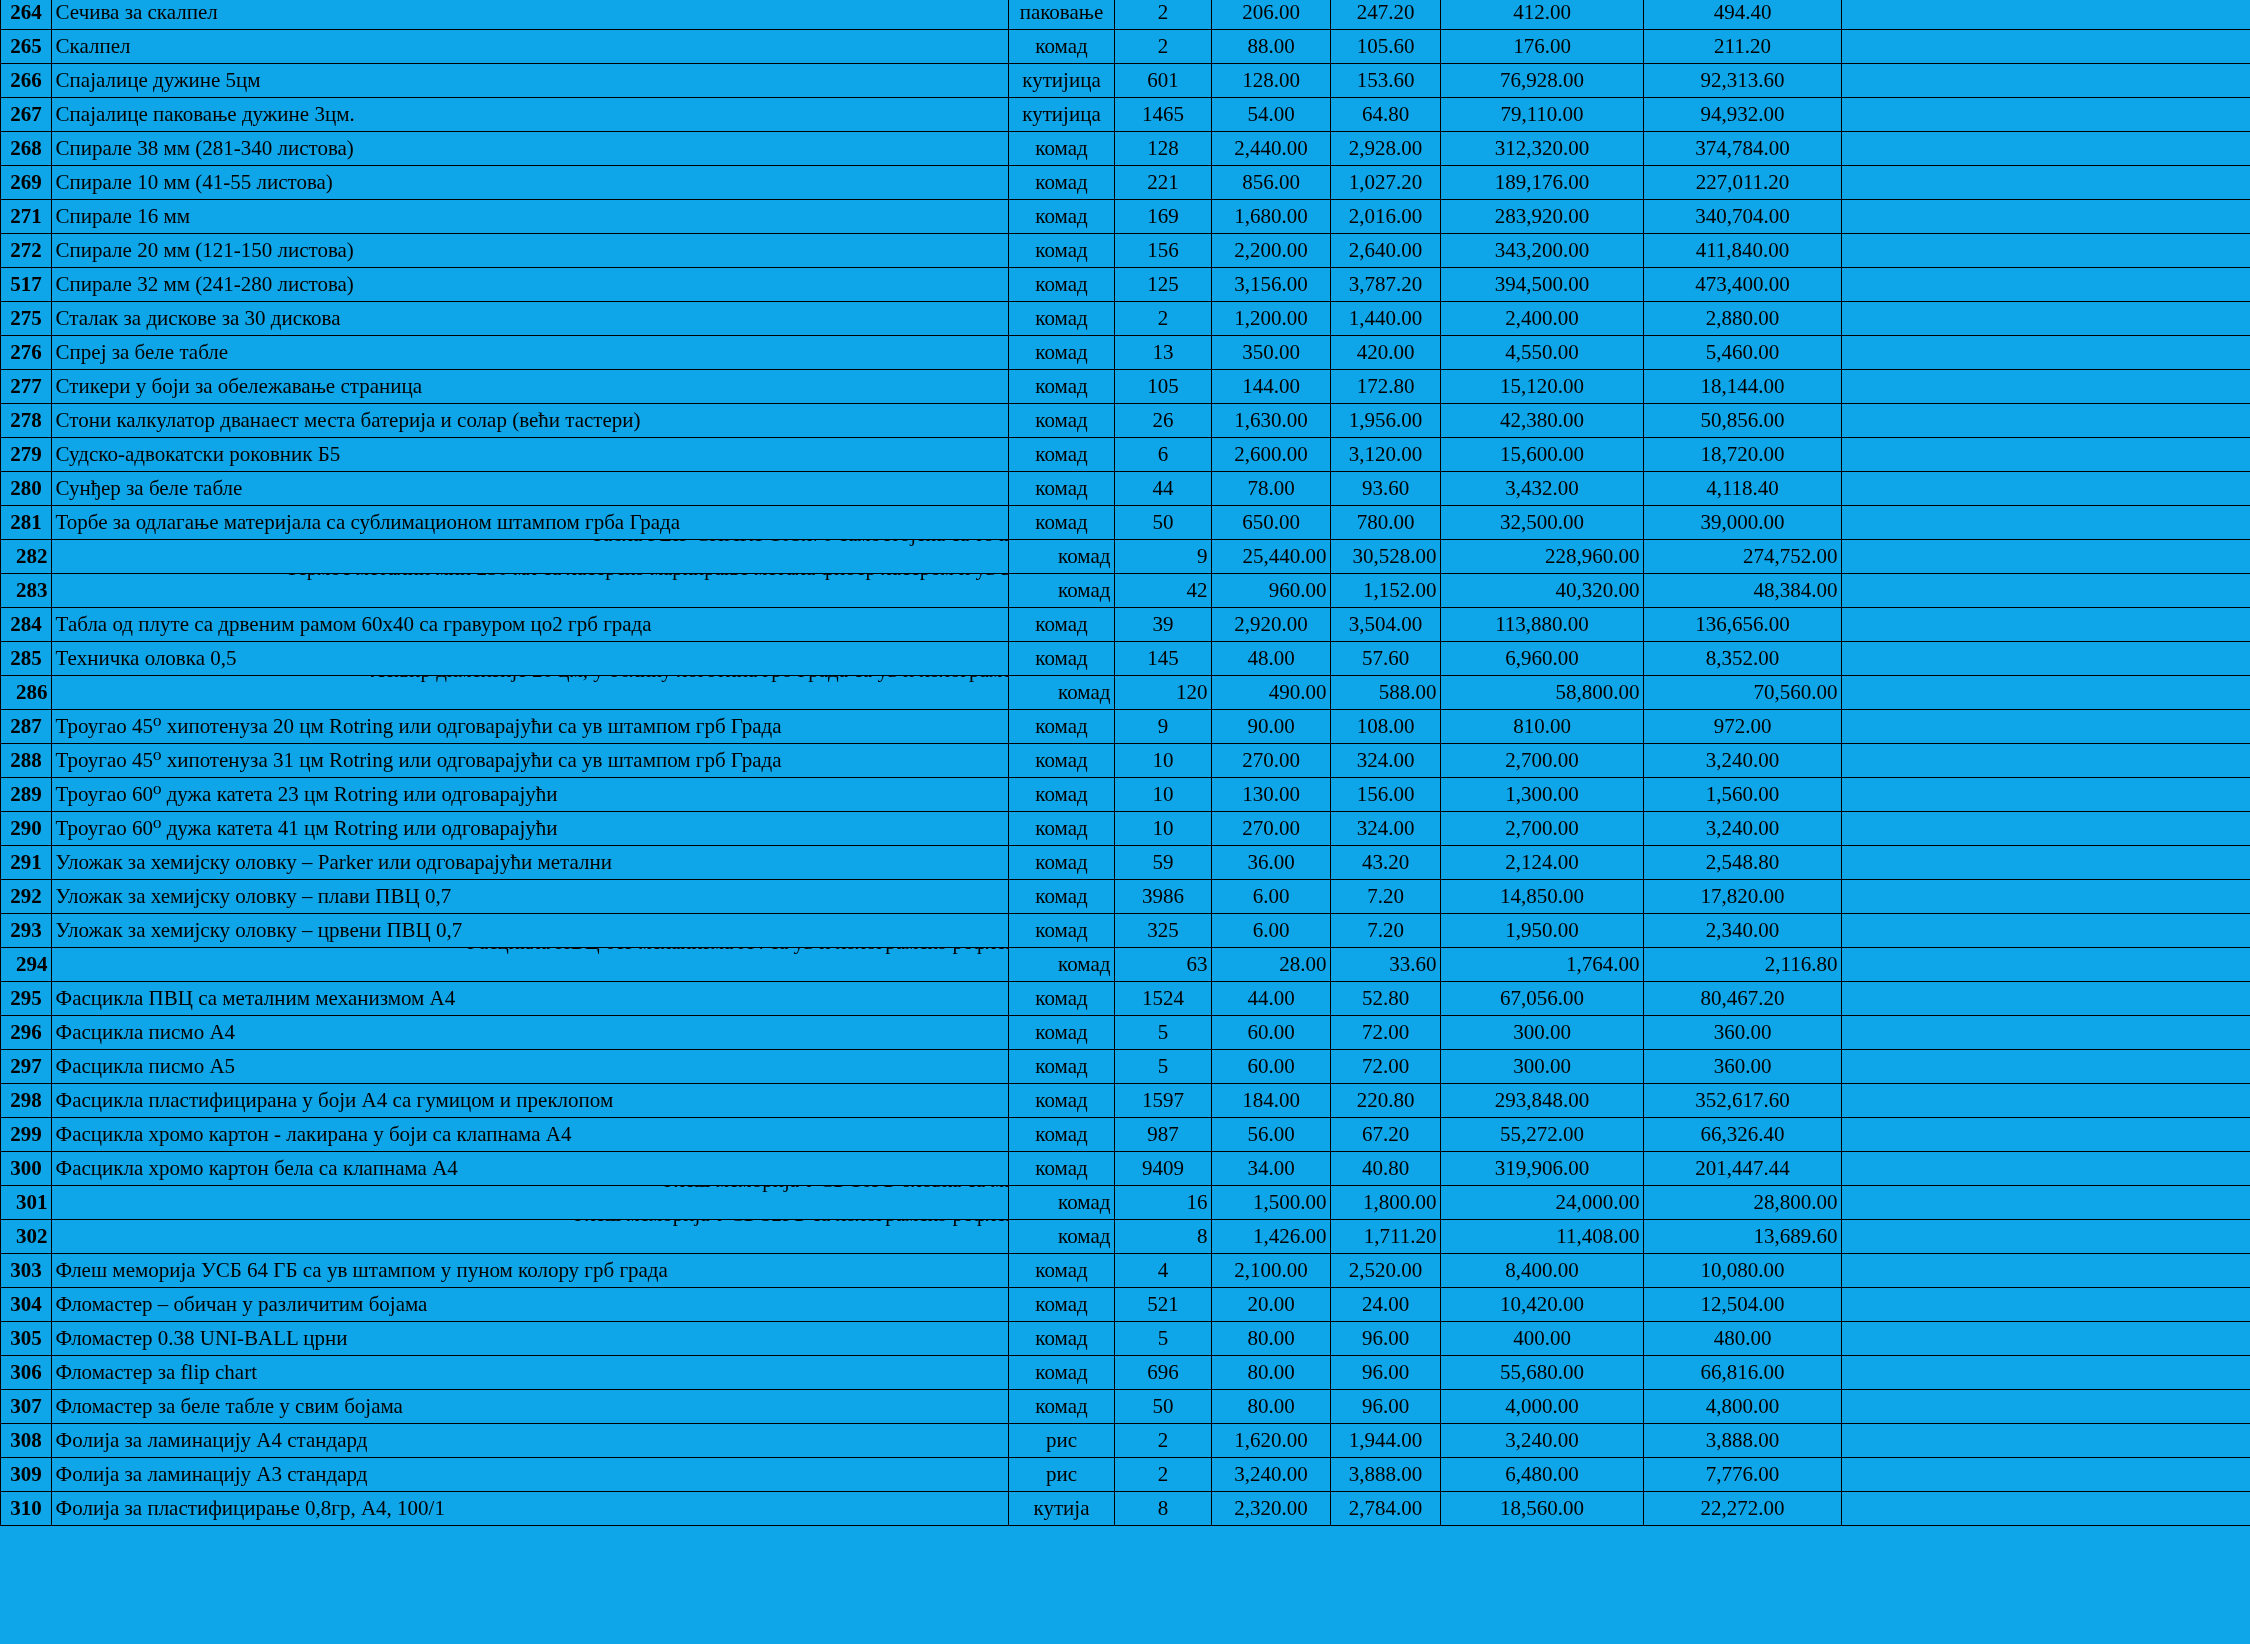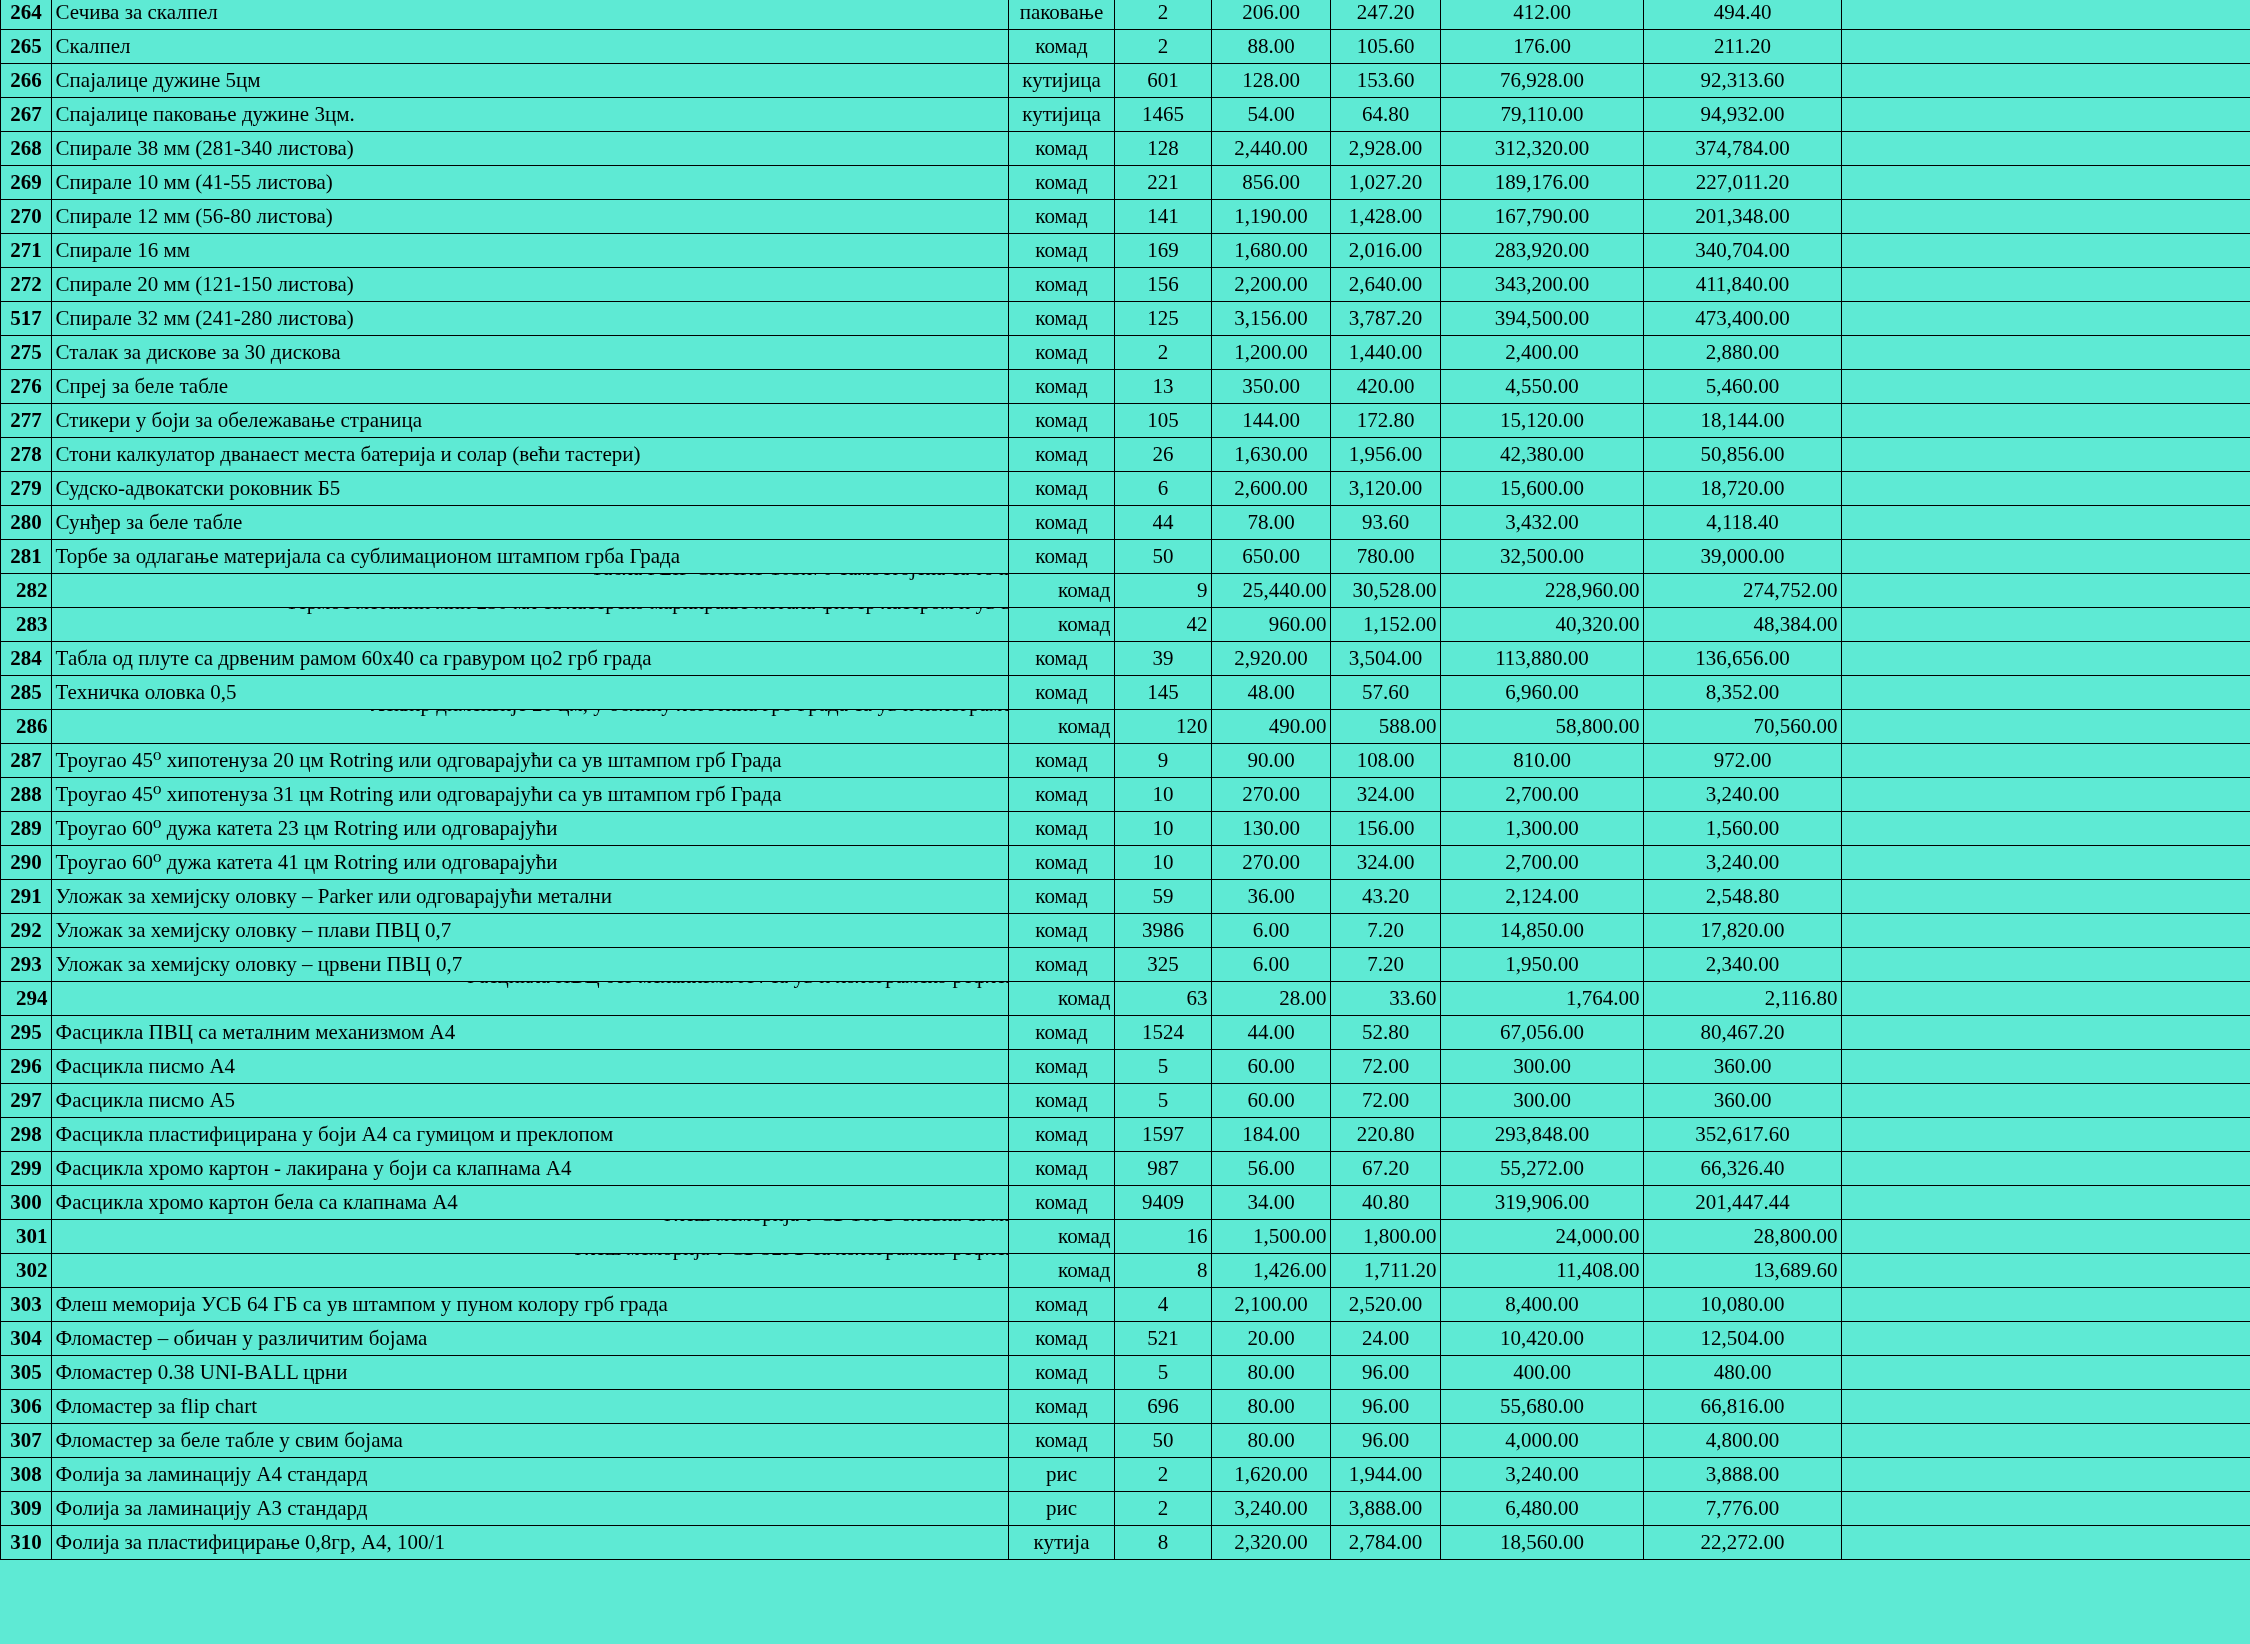--- a/index.html
+++ b/index.html
@@ -10,21 +10,21 @@
   body {
     width: 2250px;
     font-family: "Liberation Serif", "DejaVu Serif", serif;
     color: #000000;
     -webkit-font-smoothing: none;
   }
   #sheet {
     position: relative;
     width: 2250px;
     min-height: 1644px;
-    background: #5eead4;
+    background: #0ea5e9;
     overflow: hidden;
   }
   table.invoice {
     border-collapse: collapse;
     table-layout: fixed;
     width: 2250px;
     margin-top: -5.4px;
   }
   table.invoice td {
     border: 0.9px solid #000000;
@@ -154,31 +154,20 @@
           <td class="desc"><span>Спирале 10 мм (41-55 листова)</span></td>
           <td class="unit">комад</td>
           <td class="qty">221</td>
           <td class="num">856.00</td>
           <td class="num">1,027.20</td>
           <td class="num">189,176.00</td>
           <td class="num">227,011.20</td>
           <td class="empty"></td>
         </tr>
         <tr>
-          <td class="no">270</td>
-          <td class="desc"><span>Спирале 12 мм (56-80 листова)</span></td>
-          <td class="unit">комад</td>
-          <td class="qty">141</td>
-          <td class="num">1,190.00</td>
-          <td class="num">1,428.00</td>
-          <td class="num">167,790.00</td>
-          <td class="num">201,348.00</td>
-          <td class="empty"></td>
-        </tr>
-        <tr>
           <td class="no">271</td>
           <td class="desc"><span>Спирале 16 мм</span></td>
           <td class="unit">комад</td>
           <td class="qty">169</td>
           <td class="num">1,680.00</td>
           <td class="num">2,016.00</td>
           <td class="num">283,920.00</td>
           <td class="num">340,704.00</td>
           <td class="empty"></td>
         </tr>

